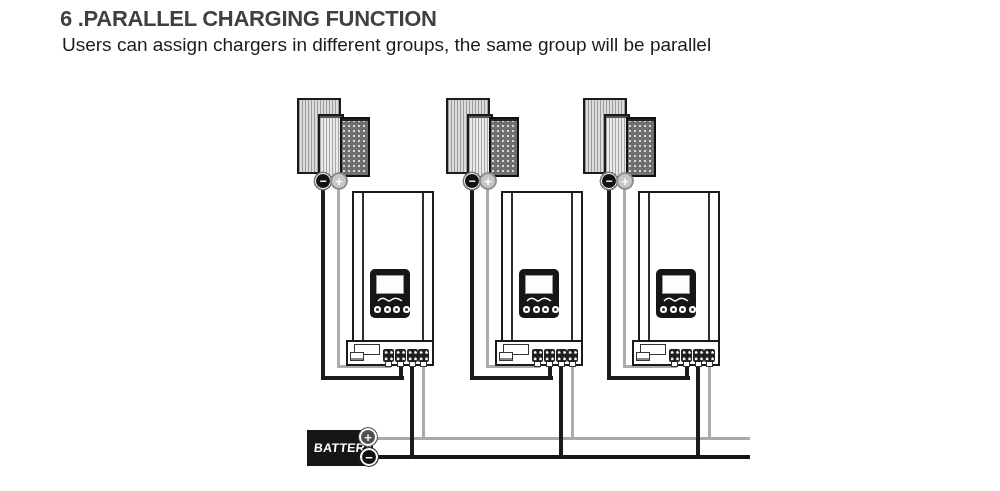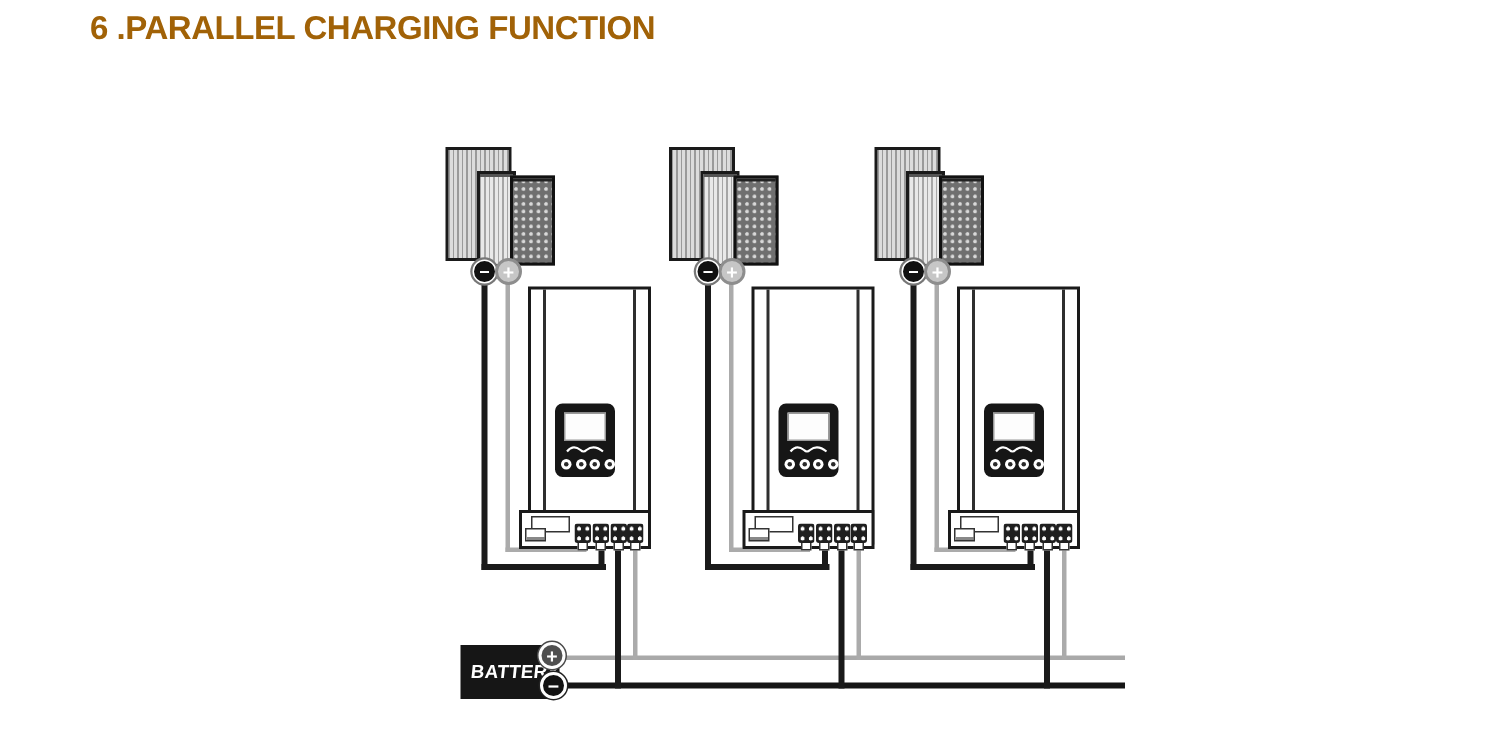--- a/index.html
+++ b/index.html
@@ -1,21 +1,21 @@
 <!DOCTYPE html>
 <html><head>
 <meta charset="utf-8">
 <style>
   * { margin:0; padding:0; box-sizing:border-box; }
   html,body { width:1000px; height:491px; }
   body { background:#fff; font-family:"Liberation Sans",sans-serif; position:relative; overflow:hidden; color:#191919; }
 
   
   .header { position:absolute; left:60px; top:6px; width:880px; }
-  .title { font-size:22px; font-weight:bold; letter-spacing:-0.3px; color:#a16207; }
+  .title { font-size:22px; font-weight:bold; letter-spacing:-0.3px; color:#404040; }
   .desc { font-size:19px; line-height:24.5px; margin-left:2px; color:#1b1b1b; margin-top:1px; }
   .desc:first-of-type { margin-top:4px; }
 
   
   .diagram { position:absolute; inset:0; }
 
   
   .bus { position:absolute; }
   .bus-pos { left:371px; top:437px; width:379px; height:3px; background:#a9a9a9; }
   .bus-neg { left:371px; top:455px; width:379px; height:4px; background:#161616; }
@@ -78,20 +78,21 @@
   .block { position:absolute; top:7px; width:11px; height:13px; background-color:#1f1f1f; border-radius:2px; z-index:2;
            background-image:radial-gradient(circle at 3px 3.5px,#fff 1.2px,rgba(0,0,0,0) 1.5px);
            background-size:5.5px 6.5px; }
   .block1 { left:35px; } .block2 { left:47px; } .block3 { left:59px; } .block4 { left:70px; }
 </style>
 </head>
 <body>
 
 <div class="header">
   <div class="title">6 .PARALLEL CHARGING FUNCTION</div>
+  <div class="desc">Users can assign chargers in different groups, the same group will be parallel</div>
 </div>
 
 <div class="diagram">
 
   <div class="bus bus-pos"></div>
   <div class="bus bus-neg"></div>
 
   <div class="unit u1">
     <div class="panel panel-back"></div>
     <div class="panel panel-mid"></div>

